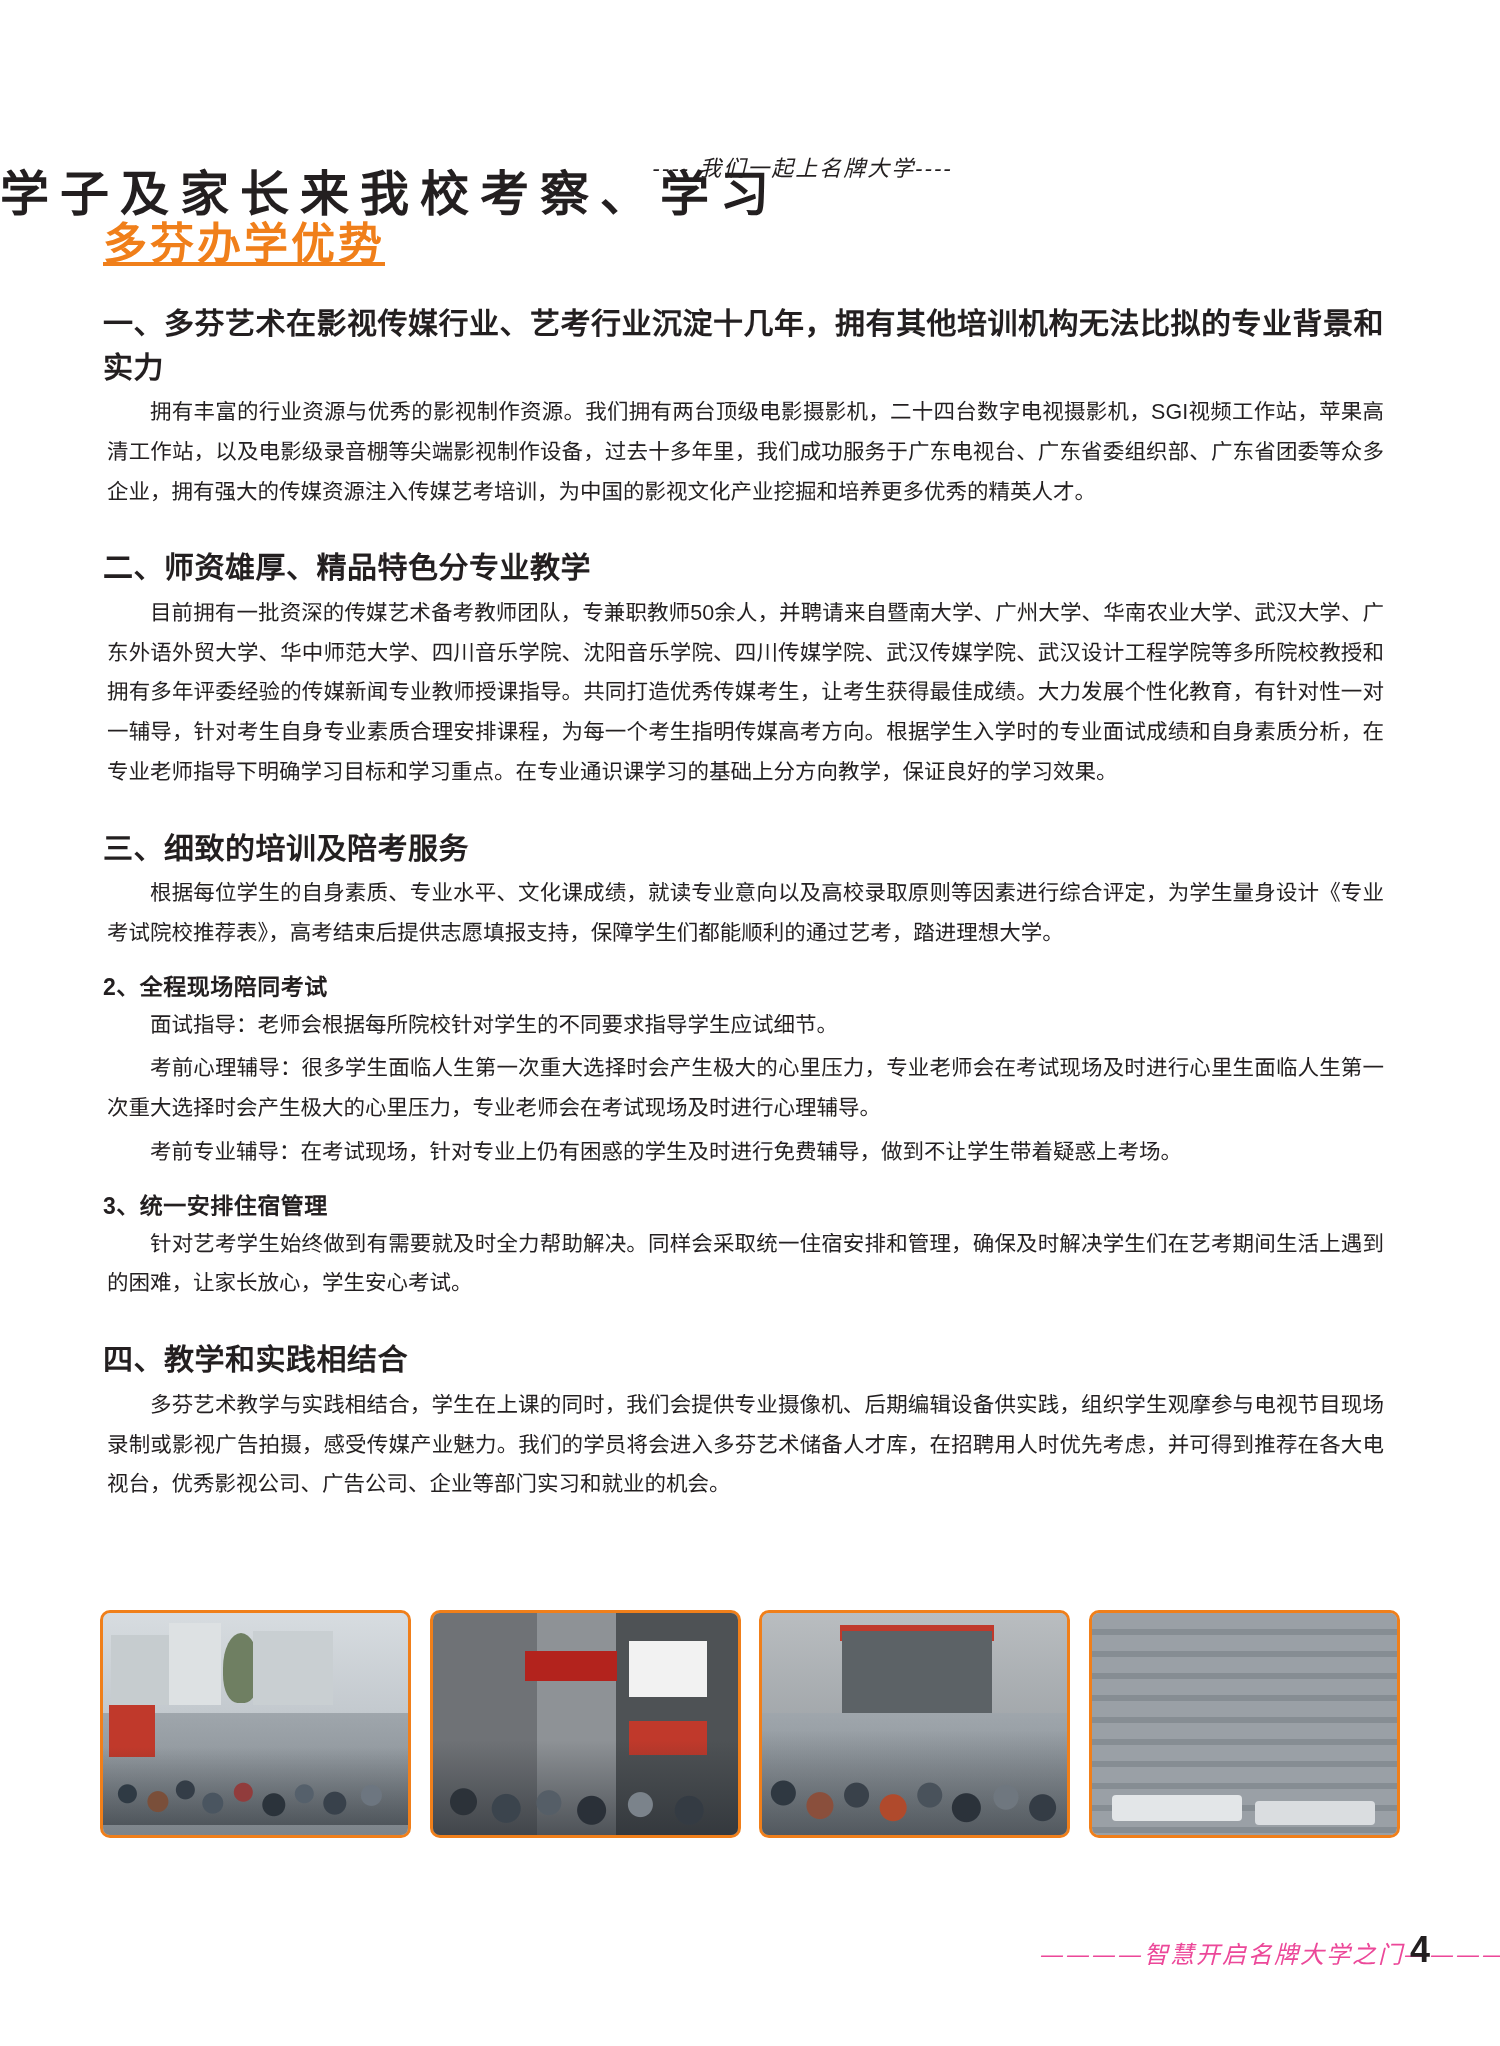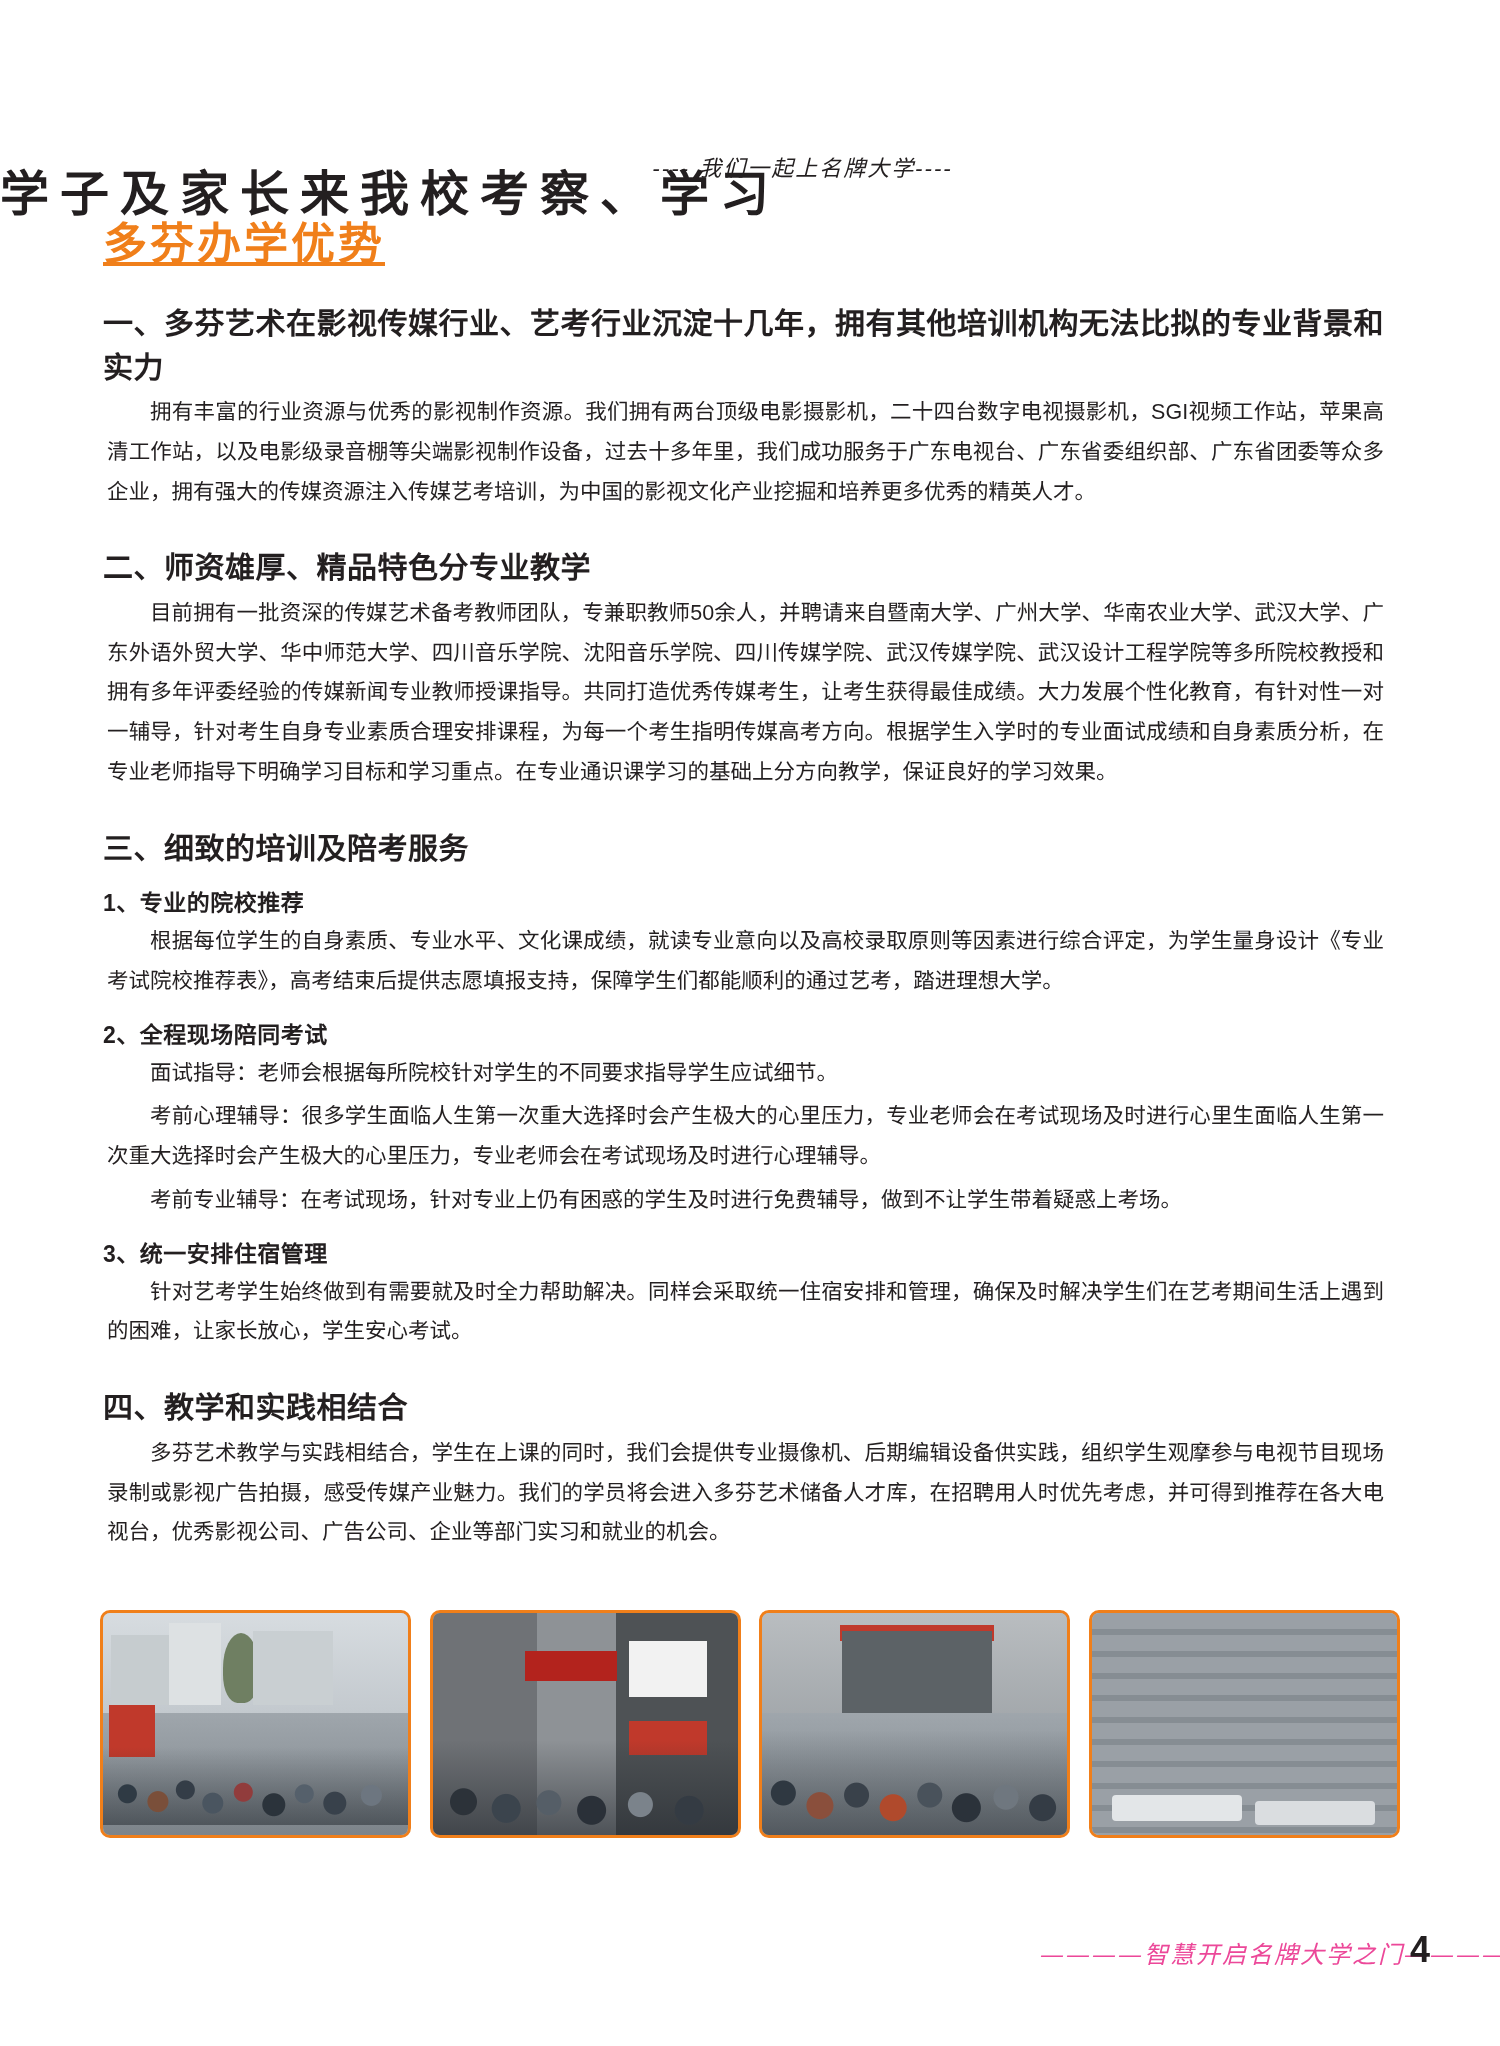--- a/index.html
+++ b/index.html
@@ -297,21 +297,20 @@
 
     <div class="gap-lg"></div>
 
     <h2 class="heading">二、师资雄厚、精品特色分专业教学</h2>
     <p class="para">目前拥有一批资深的传媒艺术备考教师团队，专兼职教师50余人，并聘请来自暨南大学、广州大学、华南农业大学、武汉大学、广东外语外贸大学、华中师范大学、四川音乐学院、沈阳音乐学院、四川传媒学院、武汉传媒学院、武汉设计工程学院等多所院校教授和拥有多年评委经验的传媒新闻专业教师授课指导。共同打造优秀传媒考生，让考生获得最佳成绩。大力发展个性化教育，有针对性一对一辅导，针对考生自身专业素质合理安排课程，为每一个考生指明传媒高考方向。根据学生入学时的专业面试成绩和自身素质分析，在专业老师指导下明确学习目标和学习重点。在专业通识课学习的基础上分方向教学，保证良好的学习效果。</p>
 
     <div class="gap-lg"></div>
 
     <h2 class="heading">三、细致的培训及陪考服务</h2>
 
-    <h3 class="subheading">1、专业的院校推荐</h3>
     <p class="para">根据每位学生的自身素质、专业水平、文化课成绩，就读专业意向以及高校录取原则等因素进行综合评定，为学生量身设计《专业考试院校推荐表》，高考结束后提供志愿填报支持，保障学生们都能顺利的通过艺考，踏进理想大学。</p>
 
     <h3 class="subheading">2、全程现场陪同考试</h3>
     <p class="para">面试指导：老师会根据每所院校针对学生的不同要求指导学生应试细节。</p>
     <p class="para">考前心理辅导：很多学生面临人生第一次重大选择时会产生极大的心里压力，专业老师会在考试现场及时进行心里生面临人生第一次重大选择时会产生极大的心里压力，专业老师会在考试现场及时进行心理辅导。</p>
     <p class="para">考前专业辅导：在考试现场，针对专业上仍有困惑的学生及时进行免费辅导，做到不让学生带着疑惑上考场。</p>
 
     <h3 class="subheading">3、统一安排住宿管理</h3>
     <p class="para">针对艺考学生始终做到有需要就及时全力帮助解决。同样会采取统一住宿安排和管理，确保及时解决学生们在艺考期间生活上遇到的困难，让家长放心，学生安心考试。</p>
 

